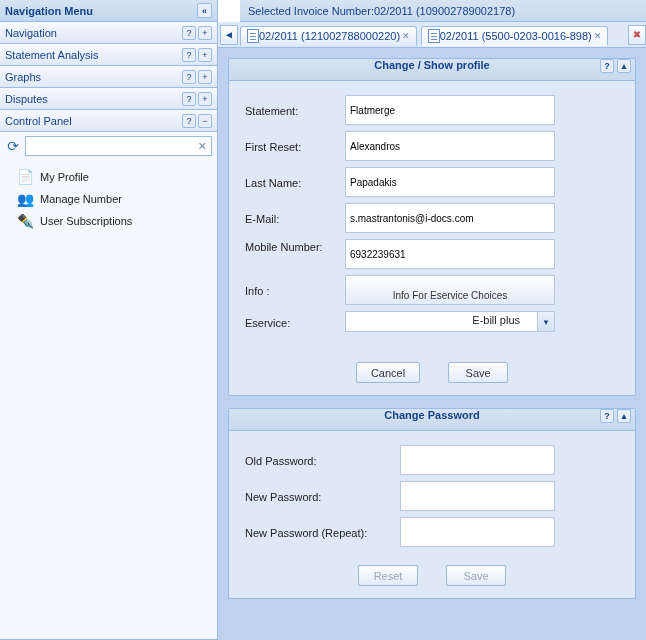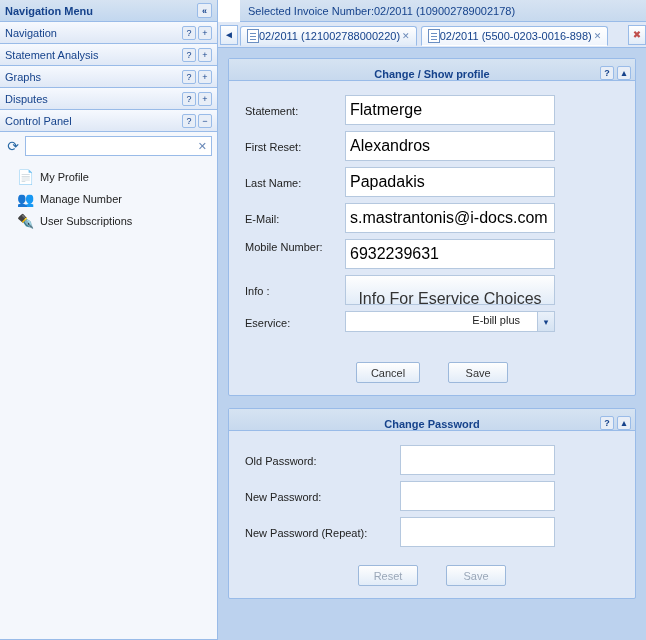--- a/index.html
+++ b/index.html
@@ -189,21 +189,21 @@
     border-radius:2px;
     margin-bottom:12px;
   }
   .panel-header {
     background:linear-gradient(#d6e3f2,#c7d9ee);
     text-align:center;
     font-weight:bold;
     color:#15428b;
     font-size:11px;
     height:22px;
-    display:flex; align-items:flex-end; justify-content:center;
+    display:flex; align-items:flex-start; justify-content:center;
     position:relative;
     border-bottom:1px solid #99bbe8;
   }
   .panel-header .tools {
     position:absolute; right:4px; display:flex; gap:3px;
   }
   .panel-body {
     padding:14px 16px 12px 16px;
   }
   .form-row {
@@ -214,21 +214,21 @@
   .form-row label {
     width:100px;
     color:#222;
     font-size:11px;
     padding-top:2px;
   }
   .form-row.wide label { width:155px; }
   input.text, select.text, button.btn-wide {
     border:1px solid #b5c8df;
     background:#fff;
-    font-size:16px;
+    font-size:10px;
     padding:14px 4px;
     height:21px;
     width:210px;
     box-sizing:border-box;
     font-family:Tahoma,Arial,sans-serif;
   }
   button.btn-wide {
     background:linear-gradient(#fefefe,#e2ecf8);
     color:#333;
     cursor:pointer;

